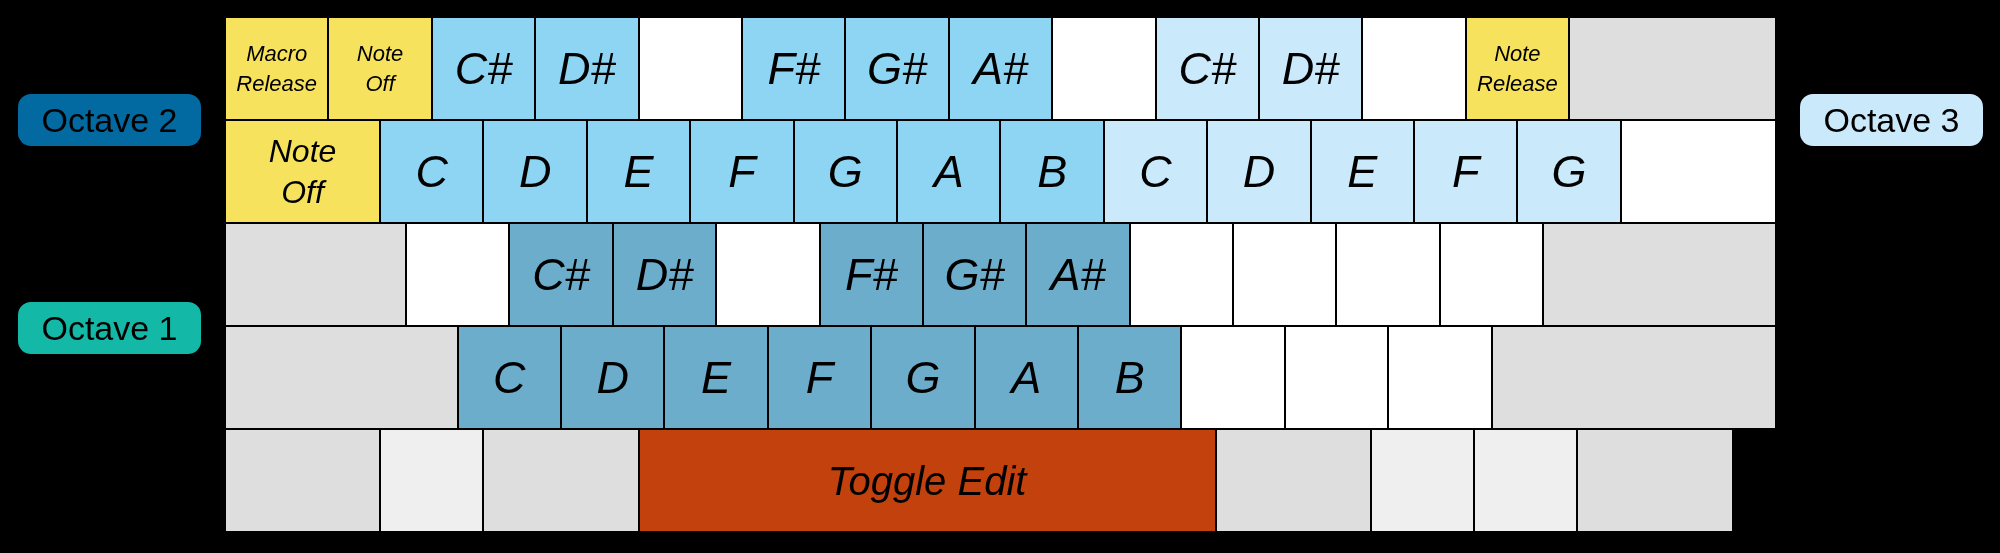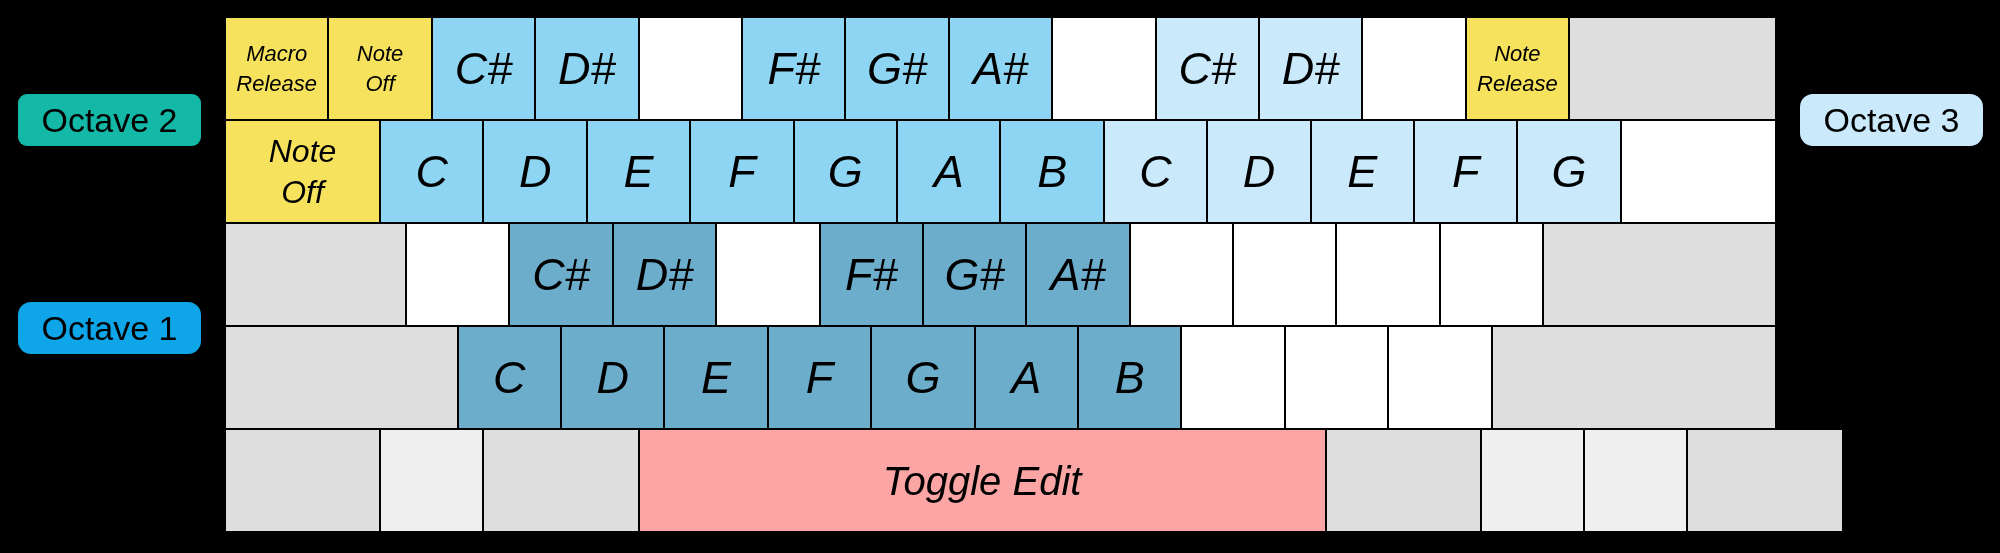--- a/index.html
+++ b/index.html
@@ -28,23 +28,23 @@
   }
   .pill-o2{left:18px;top:94px;}
   .pill-o1{left:18px;top:302px;}
   .pill-o3{left:1800px;top:94px;text-align:right;}
 </style>
 </head>
 <body>
 
 <div class="stage">
 
-  <div class="pill pill-o2" style="background: #14b8a6; border-radius: 9px;">Octave 2</div>
+  <div class="pill pill-o2" style="background: #0369a1;">Octave 2</div>
 
-  <div class="pill pill-o1" style="background: #0ea5e9;">Octave 1</div>
+  <div class="pill pill-o1" style="background: #14b8a6;">Octave 1</div>
 
   <div class="pill pill-o3" style="background: rgb(202, 233, 251);">Octave 3</div>
 
   <div class="keyboard" id="kb">
       <div class="krow">
         <div class="key s-s" style="width: 103.4px; background: rgb(246, 226, 92);">Macro
 Release</div>
         <div class="key s-s" style="width: 103.4px; background: rgb(246, 226, 92);">Note
 Off</div>
         <div class="key s-l" style="width: 103.4px; background: rgb(141, 213, 242);">C#</div>
@@ -104,21 +104,21 @@
         <div class="key s-l" style="width: 103.4px; background: rgb(108, 173, 204);">B</div>
         <div class="key s-l" style="width: 103.4px; background: rgb(255, 255, 255);"></div>
         <div class="key s-l" style="width: 103.4px; background: rgb(255, 255, 255);"></div>
         <div class="key s-l" style="width: 103.4px; background: rgb(255, 255, 255);"></div>
         <div class="key s-l" style="width: 284.35px; background: rgb(222, 222, 222);"></div>
       </div>
       <div class="krow">
         <div class="key s-l" style="width: 155.1px; background: rgb(222, 222, 222);"></div>
         <div class="key s-l" style="width: 103.4px; background: rgb(239, 239, 239);"></div>
         <div class="key s-l" style="width: 155.1px; background: rgb(222, 222, 222);"></div>
-        <div class="key s-ml" style="width: 687px; background: #fca5a5;">Toggle Edit</div>
+        <div class="key s-ml" style="width: 577px; background: #c2410c;">Toggle Edit</div>
         <div class="key s-l" style="width: 155.1px; background: rgb(222, 222, 222);"></div>
         <div class="key s-l" style="width: 103.4px; background: rgb(239, 239, 239);"></div>
         <div class="key s-l" style="width: 103.4px; background: rgb(239, 239, 239);"></div>
         <div class="key s-l" style="width: 155.1px; background: rgb(222, 222, 222);"></div>
       </div>
     </div>
 
 </div>
 
 </body></html>

